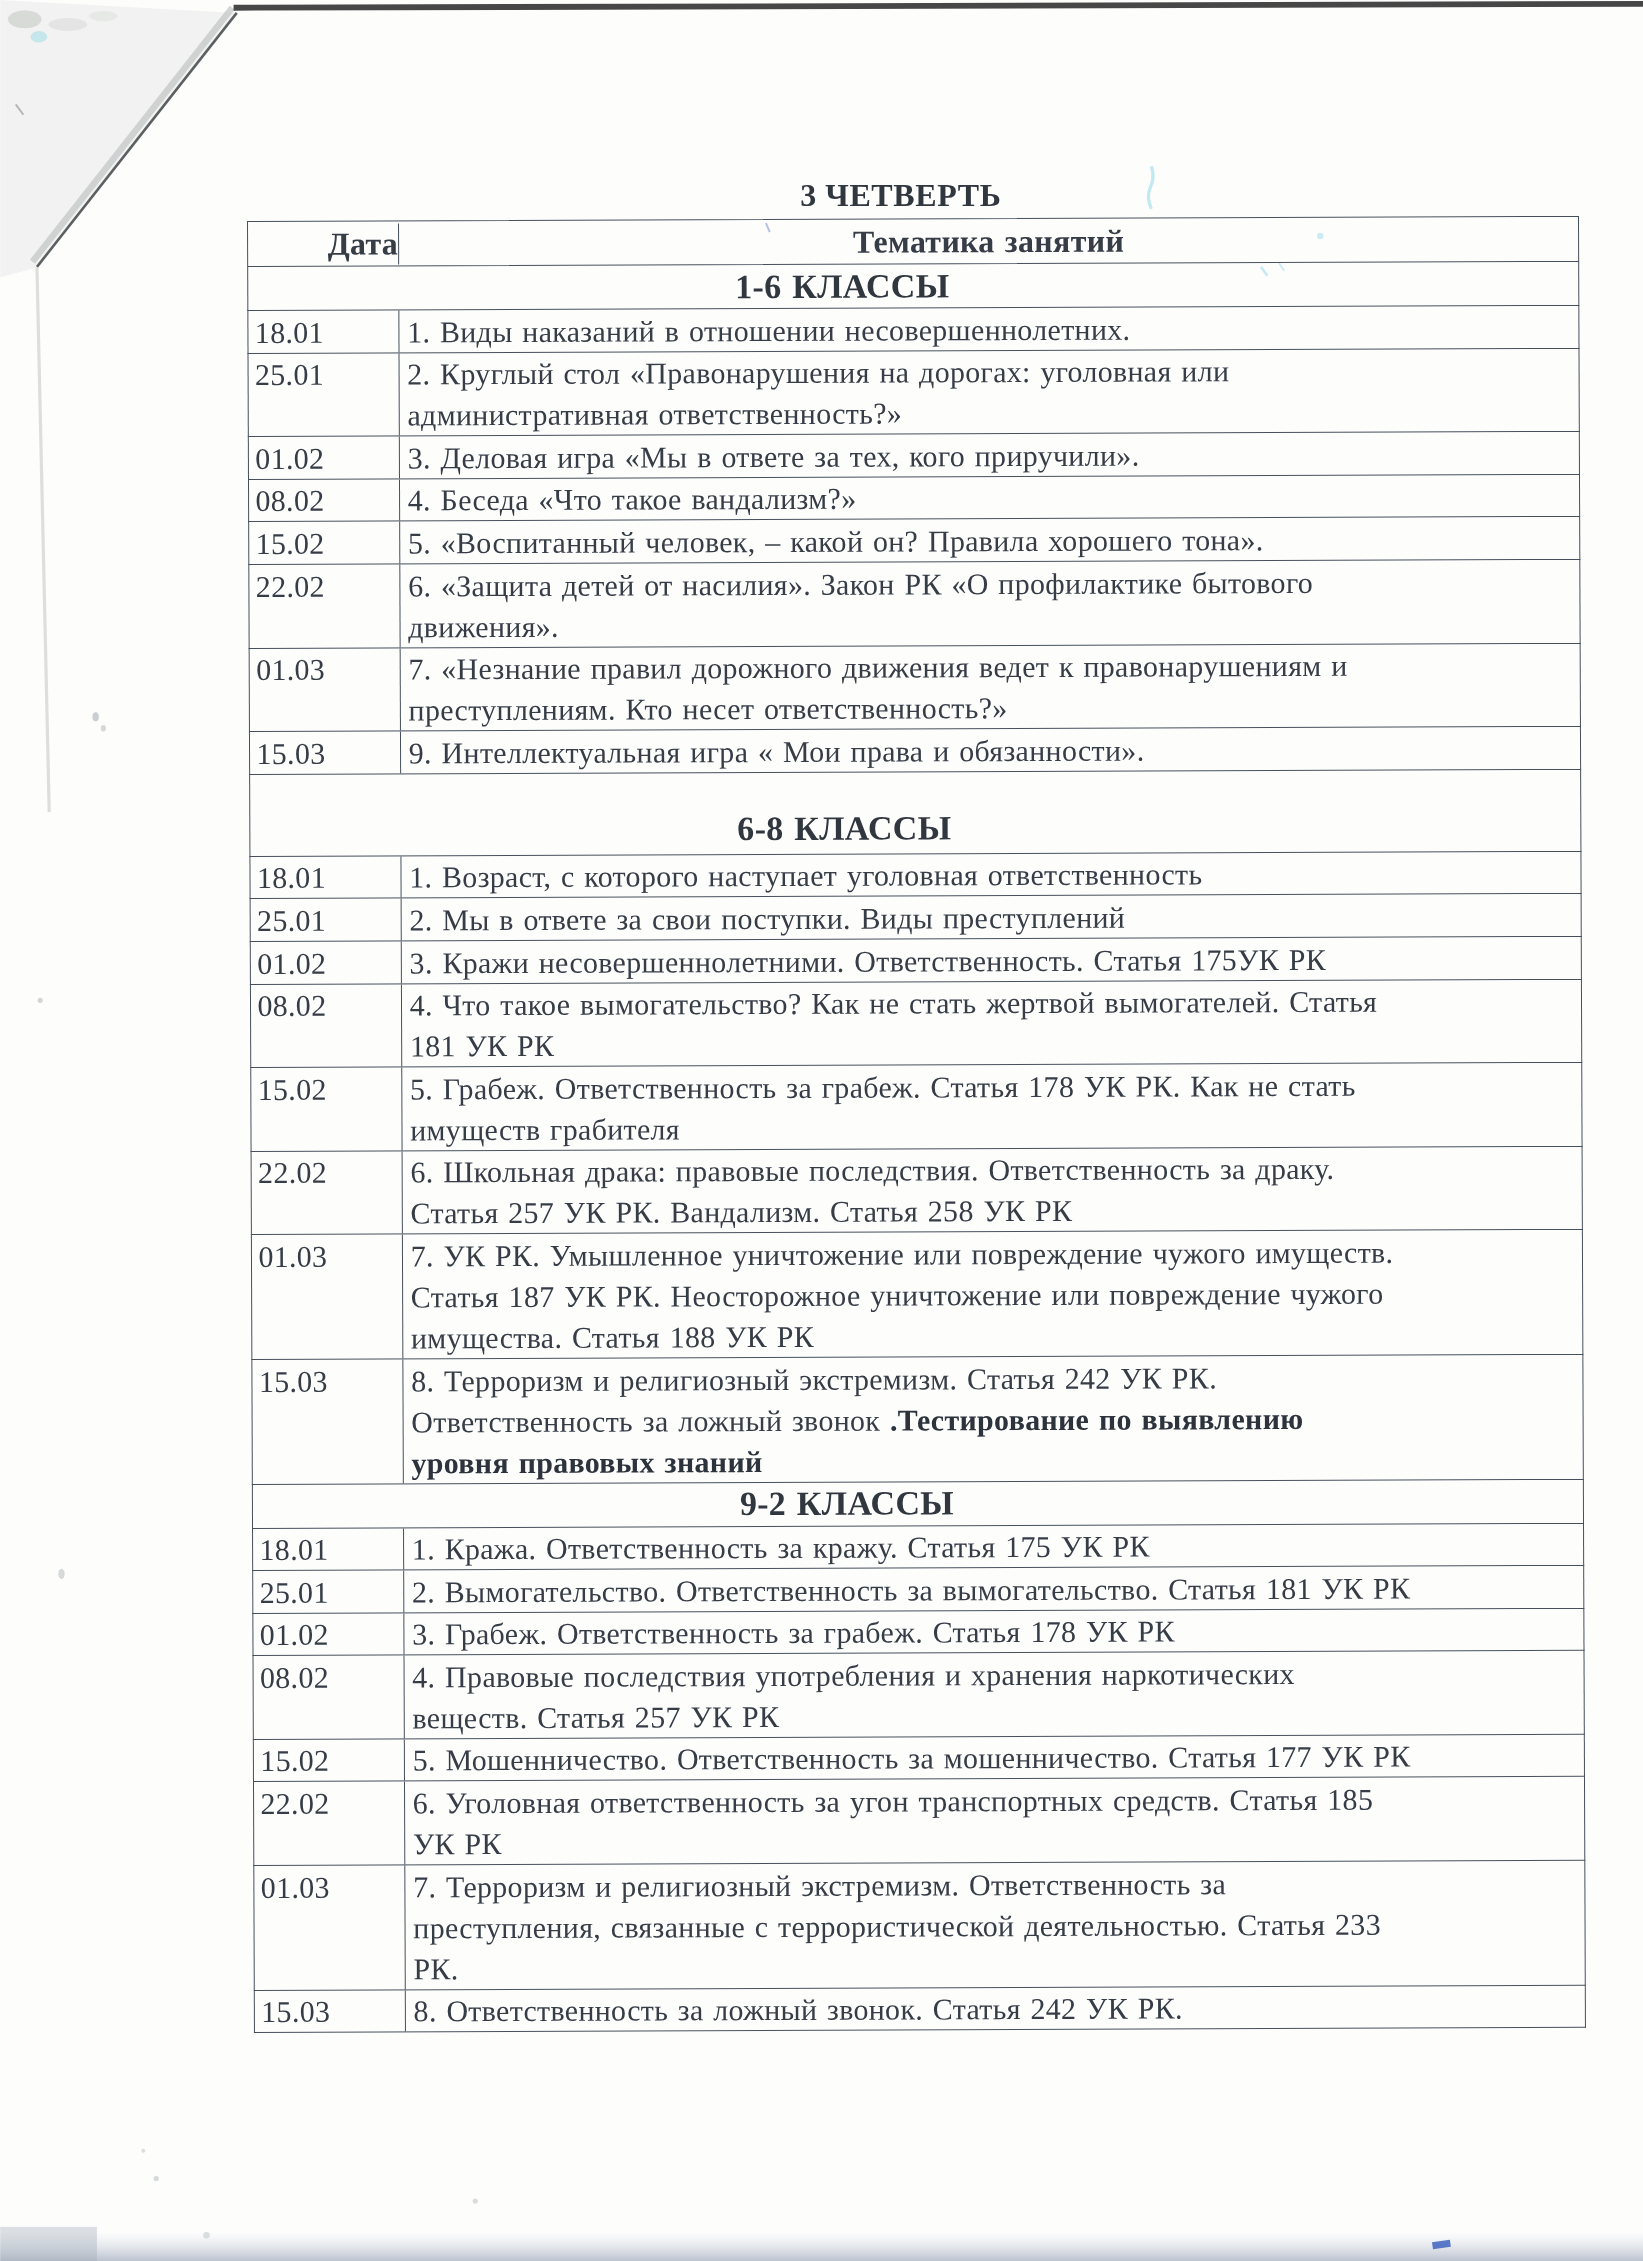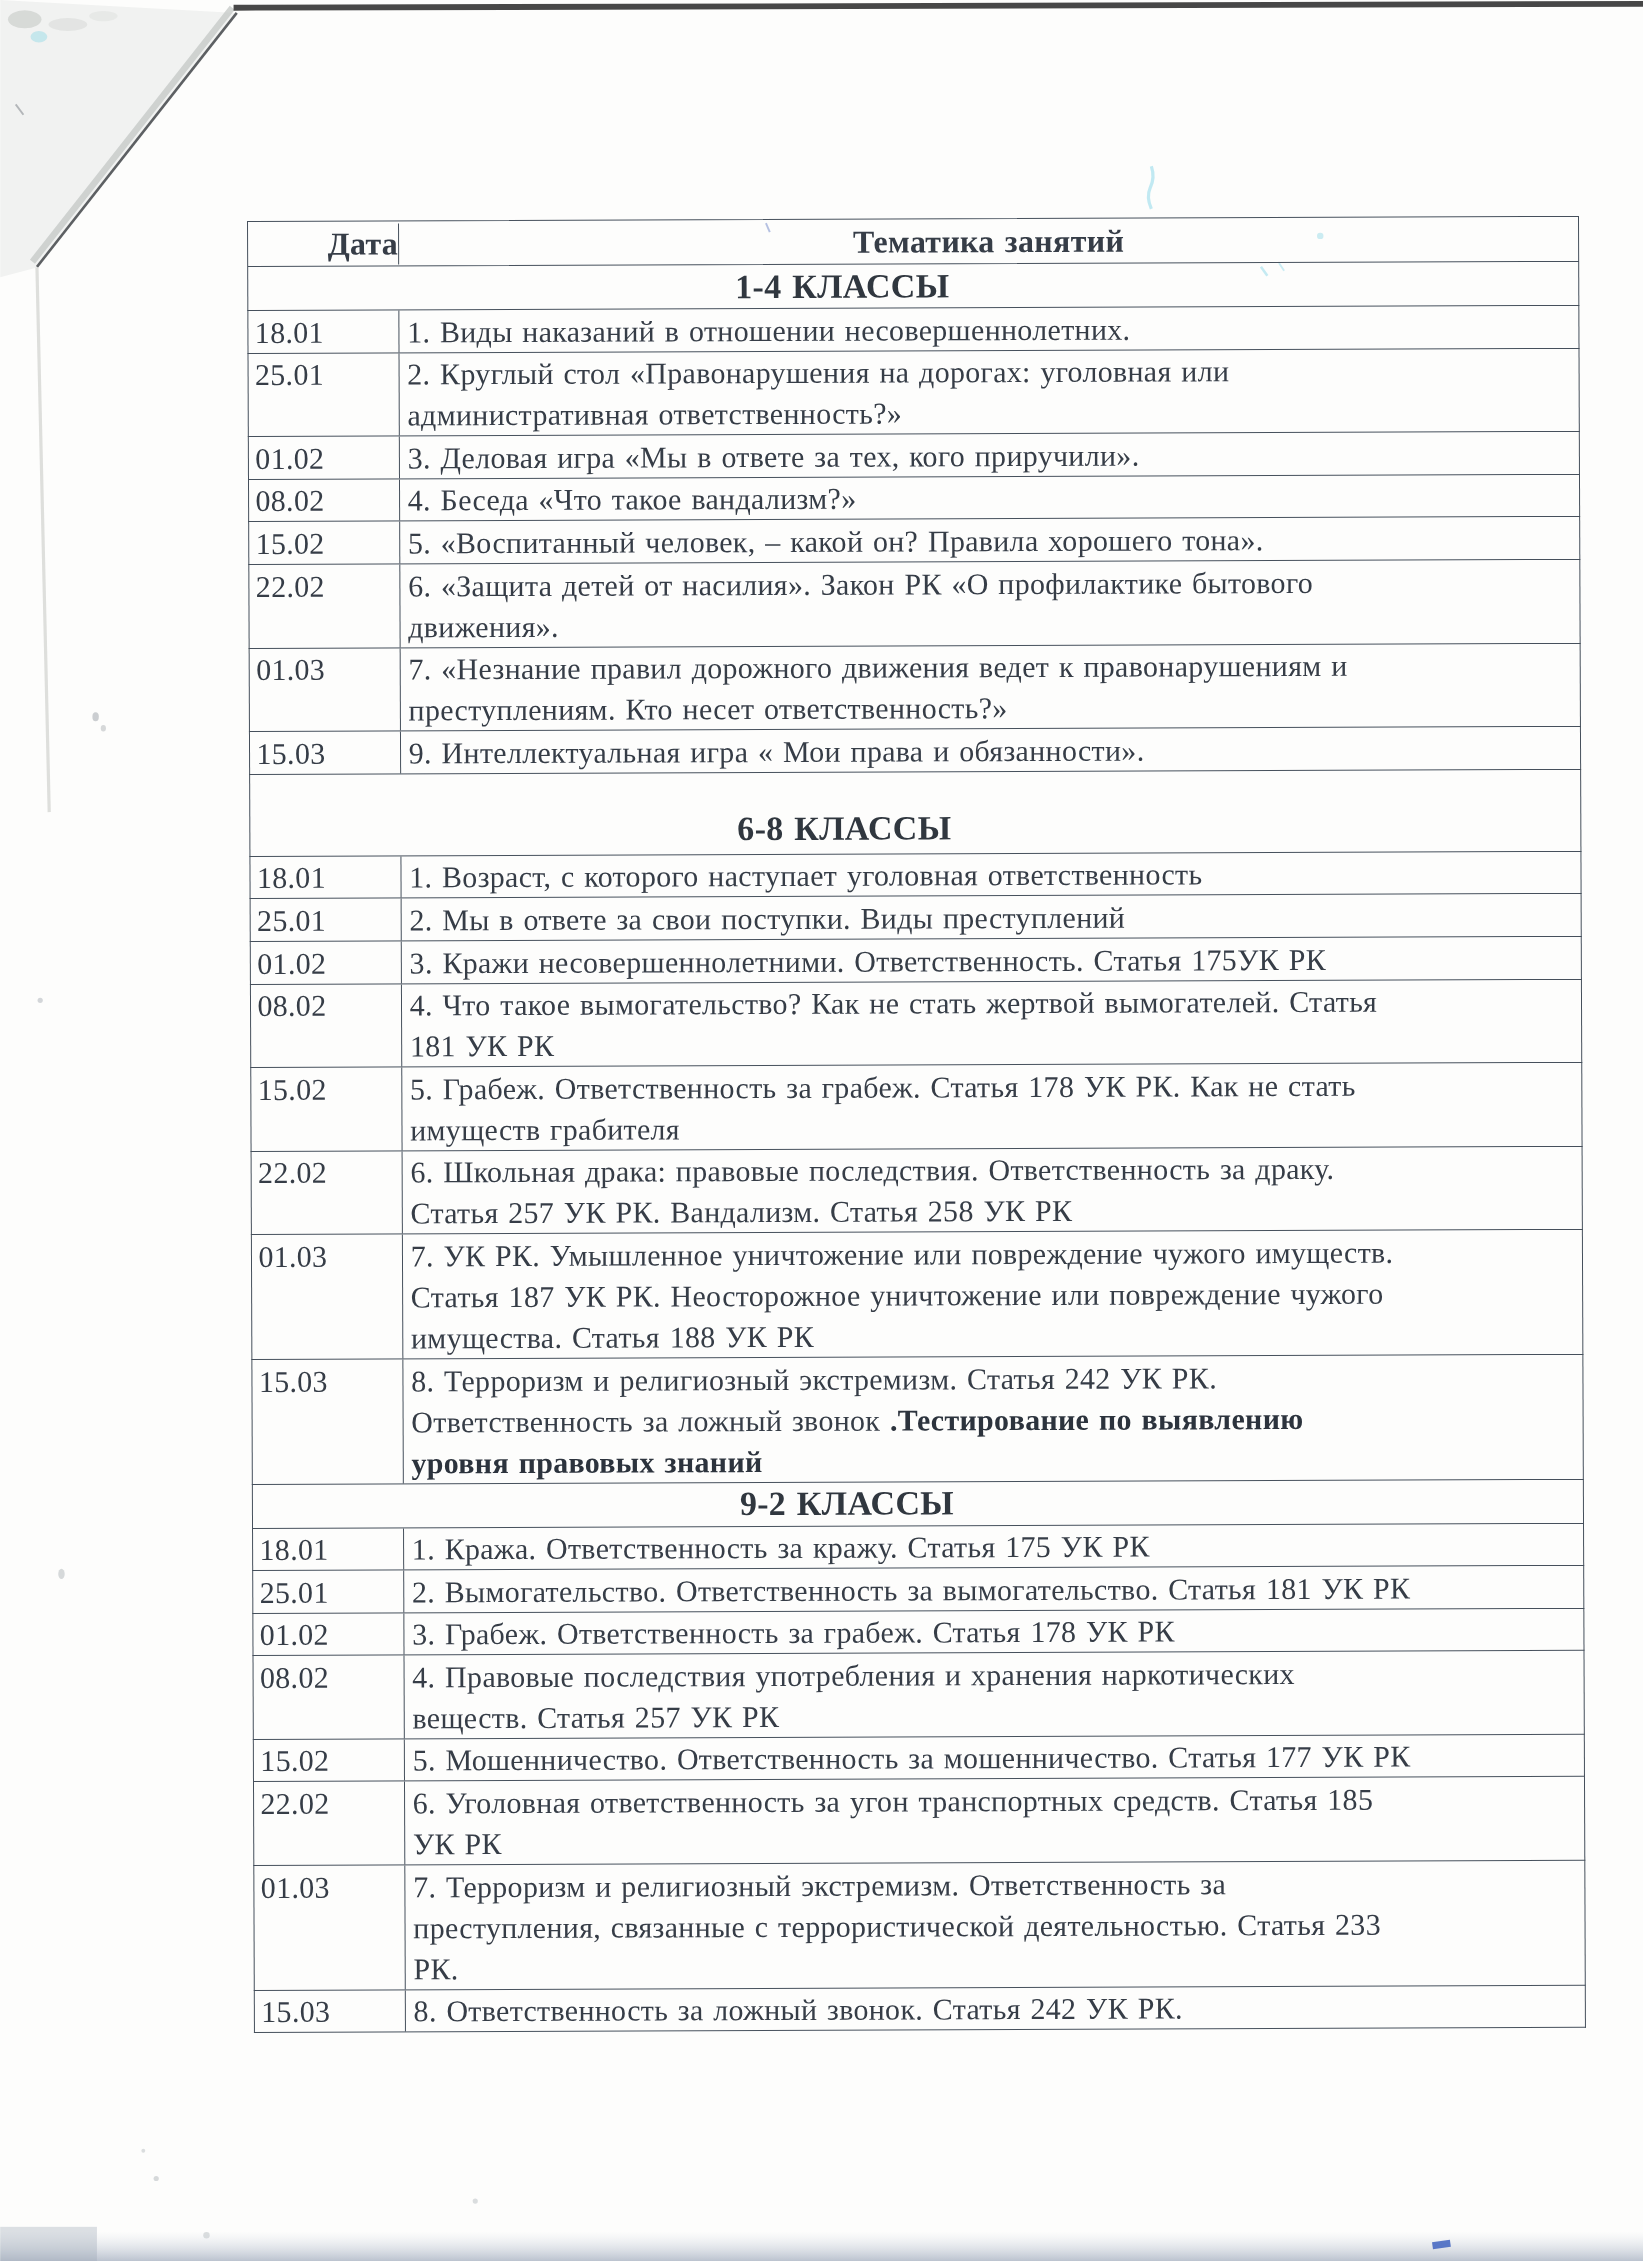--- a/index.html
+++ b/index.html
@@ -102,29 +102,30 @@
     <circle cx="222" cy="3337" r="3" fill="#a6acb2" opacity="0.4"></circle>
     <circle cx="242" cy="3380" r="4" fill="#a6acb2" opacity="0.45"></circle>
     <circle cx="320" cy="3468" r="5" fill="#a6acb2" opacity="0.4"></circle>
     <circle cx="737" cy="3415" r="4" fill="#a6acb2" opacity="0.4"></circle>
 
     <rect x="0" y="3462" width="2550" height="46" fill="url(#gradB)"></rect>
     <rect x="0" y="3455" width="150" height="53" fill="#9aa5b5" opacity="0.35"></rect>
     <rect x="2222" y="3477" width="28" height="11" fill="#3f63c0" opacity="0.85" transform="rotate(-8 2236 3482)"></rect>
   </svg>
 
+  <div class="title">3 ЧЕТВЕРТЬ</div>
 
   <div class="doc-table">
     <div class="t-row header-row">
       <div class="c-date h-cell">Дата</div>
       <div class="c-topic h-cell">Тематика занятий</div>
     </div>
     <div id="rows">
         <div class="t-row section-row">
-          <div class="section-label">1-4 КЛАССЫ</div>
+          <div class="section-label">1-6 КЛАССЫ</div>
         </div>
         <div class="t-row">
           <div class="c-date">18.01</div>
           <div class="c-topic">
             <div class="line"><span>1. Виды наказаний в отношении несовершеннолетних.</span></div>
           </div>
         </div>
         <div class="t-row">
           <div class="c-date">25.01</div>
           <div class="c-topic">

